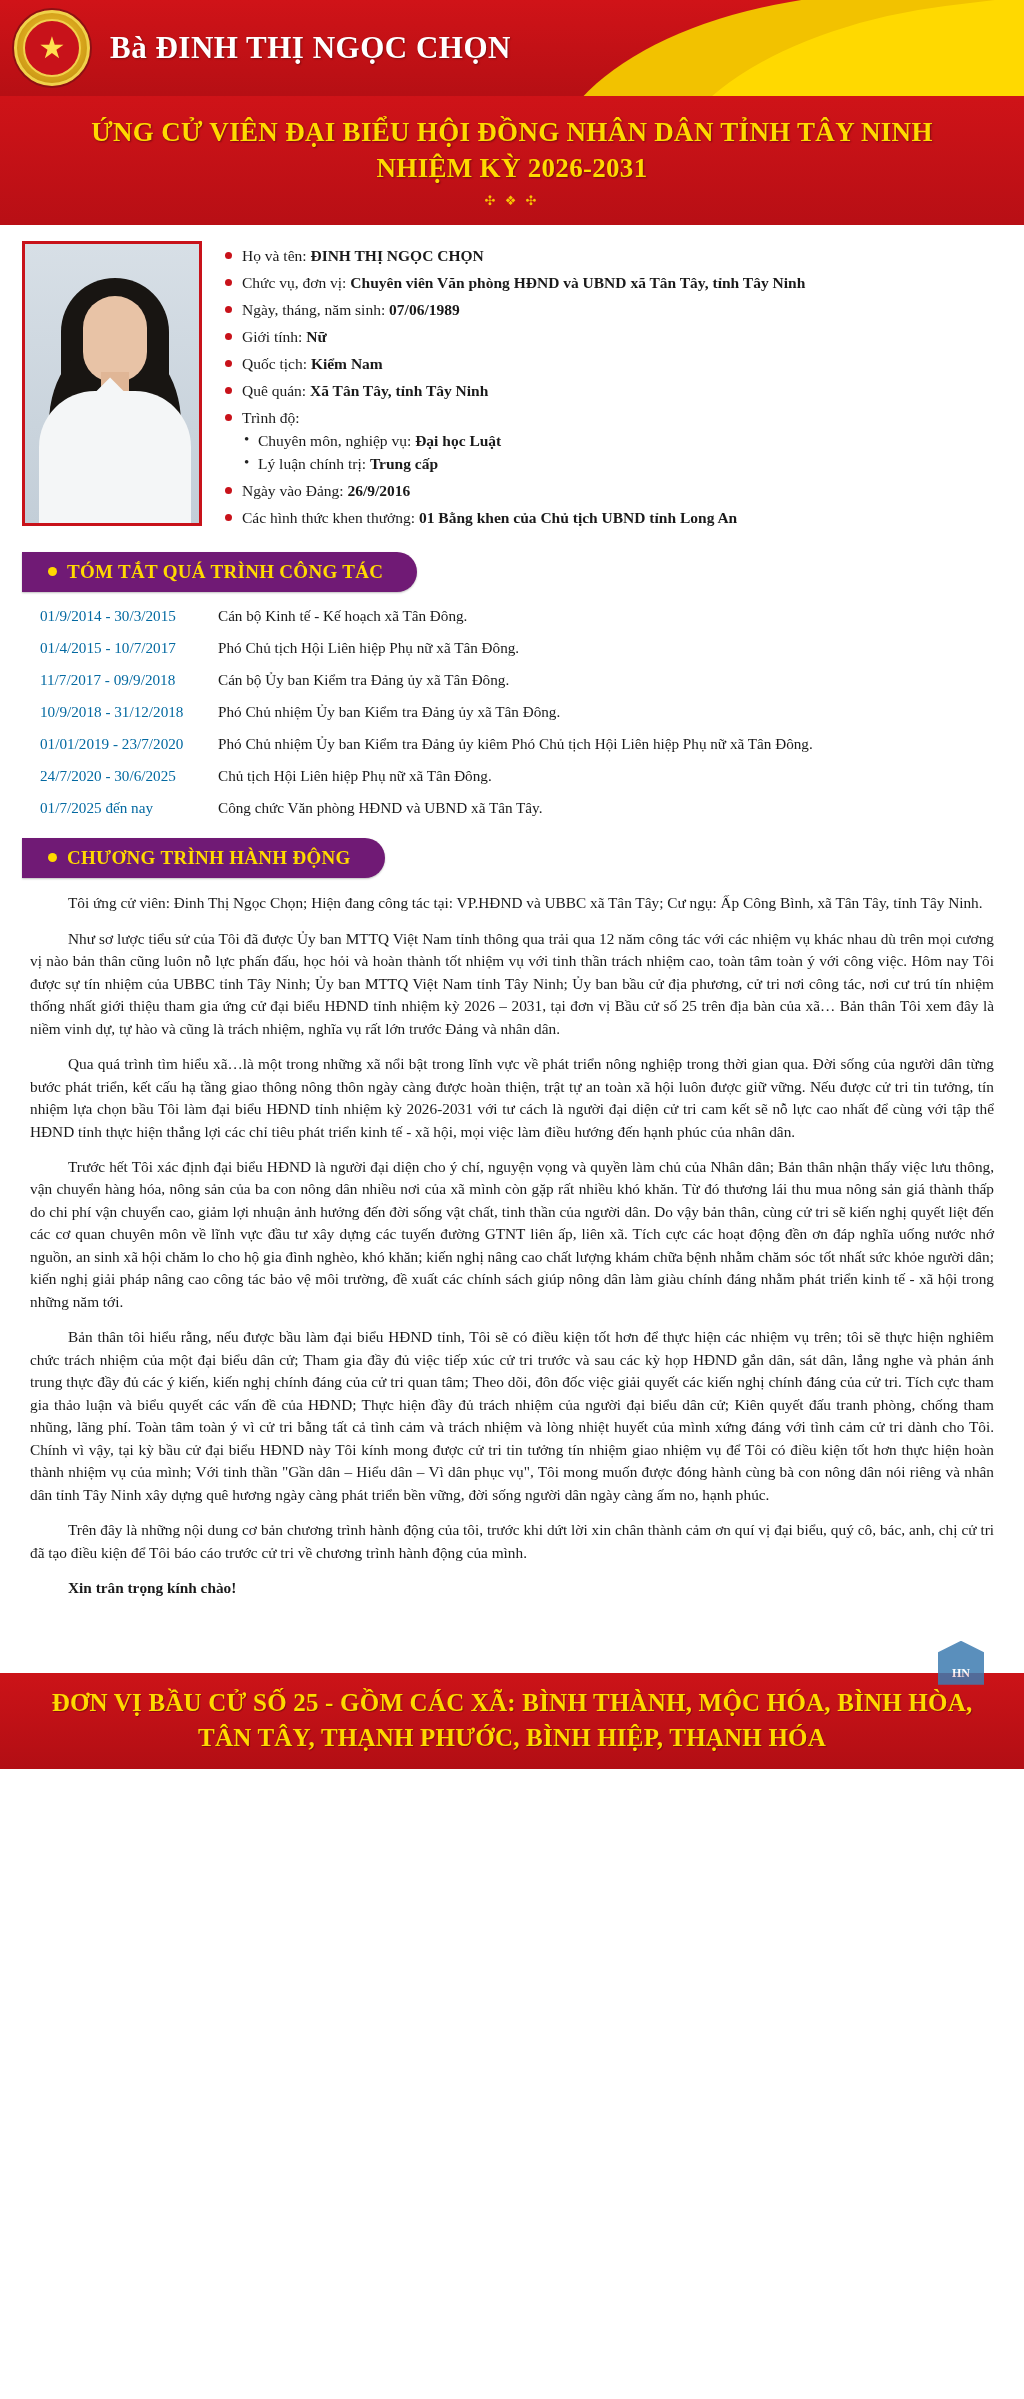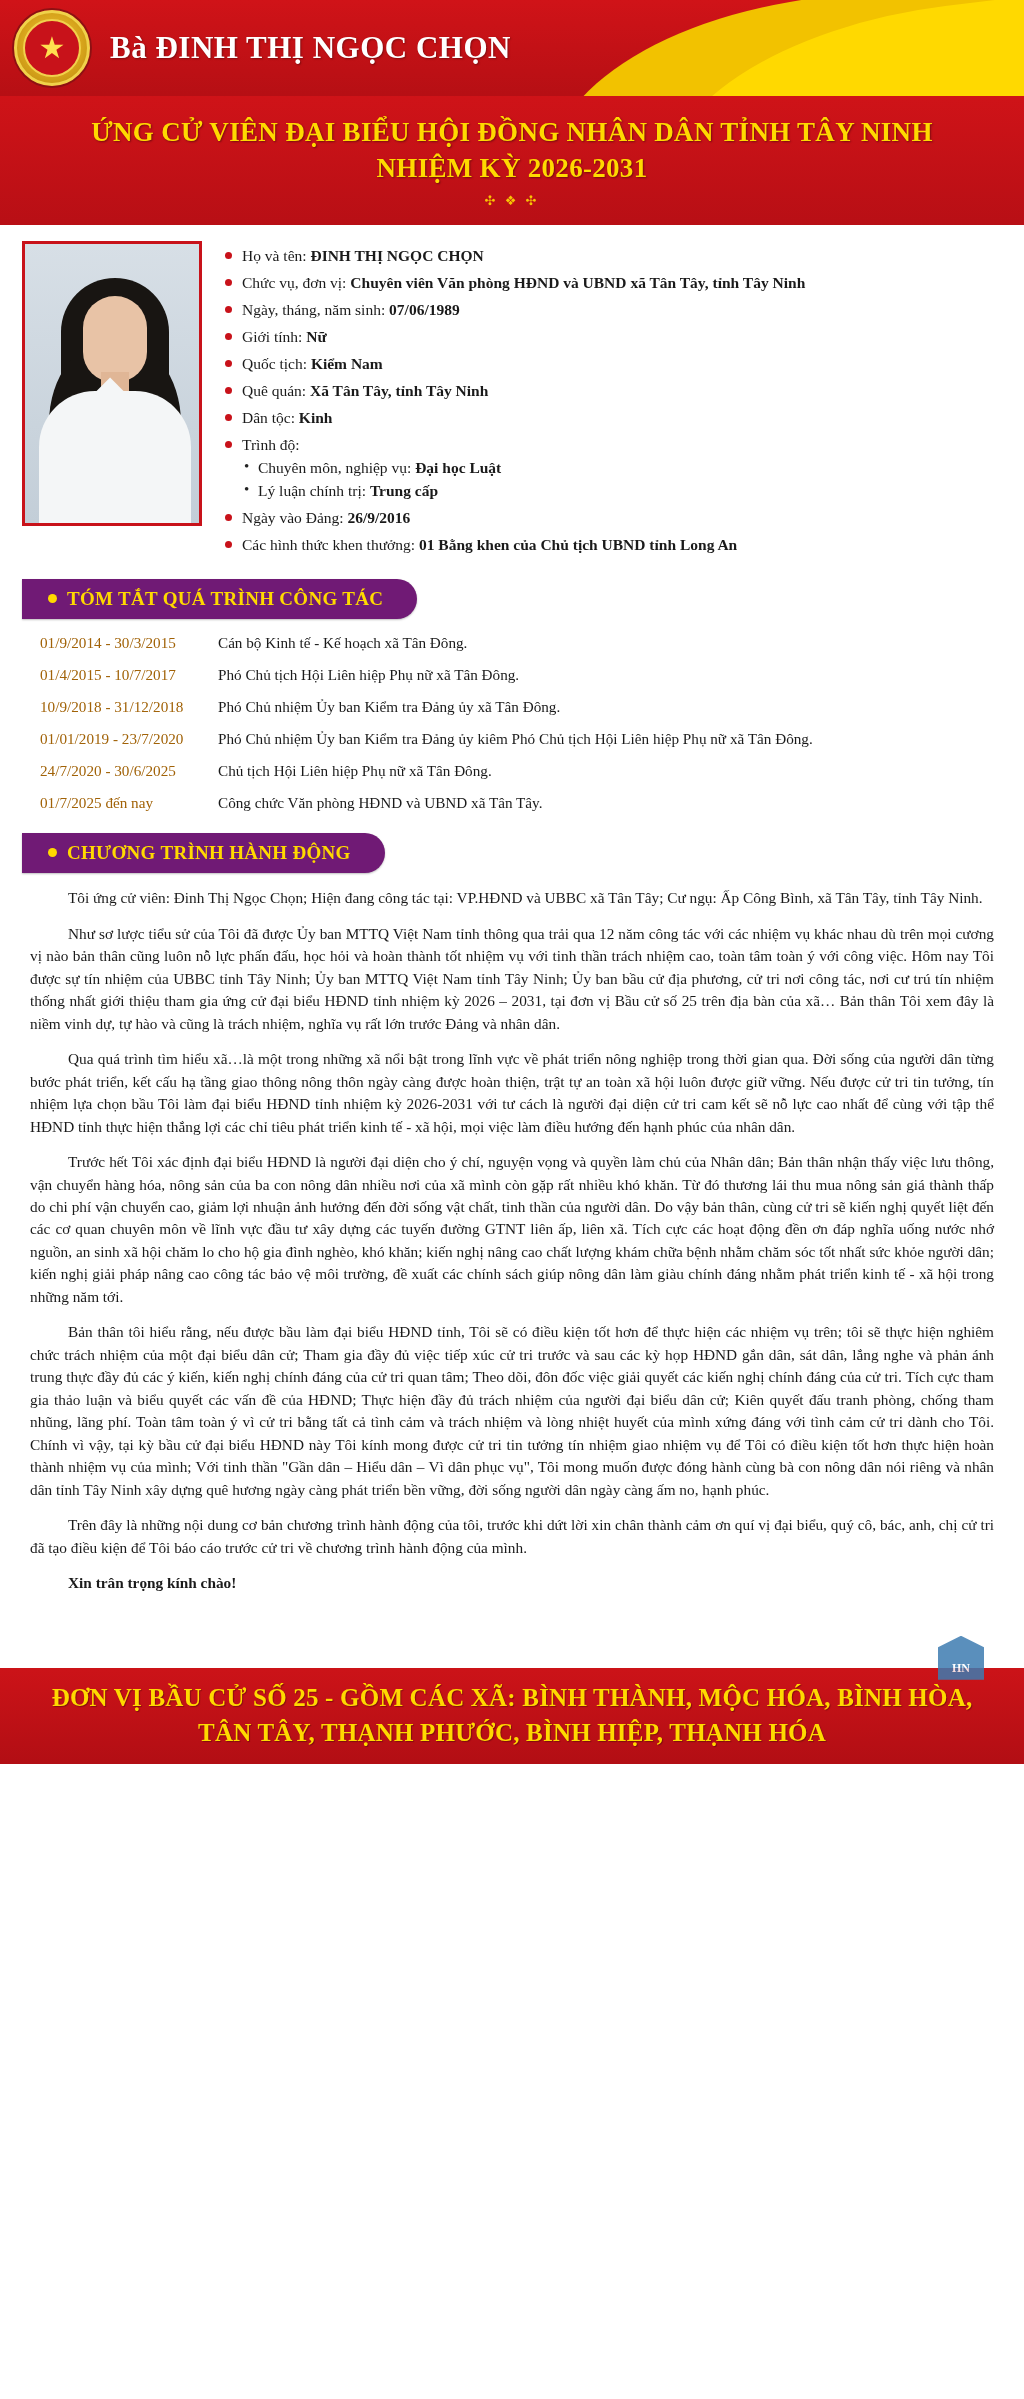--- a/index.html
+++ b/index.html
@@ -246,21 +246,21 @@
     width: 100%;
   }
   .career td {
     vertical-align: top;
     padding: 4px 0 7px 0;
     font-size: 15.2px;
     line-height: 1.38;
   }
   .career td.date {
     width: 178px;
-    color: #a16207;
+    color: #0369a1;
     white-space: nowrap;
     padding-right: 14px;
   }
 
   
   .program {
     padding: 4px 30px 8px 30px;
   }
   .program p {
     margin: 0 0 13px 0;
@@ -360,24 +360,20 @@
         </li>
         <li>
           <span>Quốc tịch:</span>
           <b>Kiểm Nam</b>
         </li>
         <li>
           <span>Quê quán:</span>
           <b>Xã Tân Tây, tỉnh Tây Ninh</b>
         </li>
         <li>
-          <span>Dân tộc:</span>
-          <b>Kinh</b>
-        </li>
-        <li>
           <span>Trình độ:</span>
           <ul class="sub-list">
             <li>
               <span>Chuyên môn, nghiệp vụ:</span>
               <b>Đại học Luật</b>
             </li>
             <li>
               <span>Lý luận chính trị:</span>
               <b>Trung cấp</b>
             </li>
@@ -404,20 +400,24 @@
       <tbody>
           <tr>
         <td class="date">01/9/2014 - 30/3/2015</td>
         <td>Cán bộ Kinh tế - Kế hoạch xã Tân Đông.</td>
       </tr>
       <tr>
         <td class="date">01/4/2015 - 10/7/2017</td>
         <td>Phó Chủ tịch Hội Liên hiệp Phụ nữ xã Tân Đông.</td>
       </tr>
       <tr>
+        <td class="date">11/7/2017 - 09/9/2018</td>
+        <td>Cán bộ Ủy ban Kiểm tra Đảng ủy xã Tân Đông.</td>
+      </tr>
+      <tr>
         <td class="date">10/9/2018 - 31/12/2018</td>
         <td>Phó Chủ nhiệm Ủy ban Kiểm tra Đảng ủy xã Tân Đông.</td>
       </tr>
       <tr>
         <td class="date">01/01/2019 - 23/7/2020</td>
         <td>Phó Chủ nhiệm Ủy ban Kiểm tra Đảng ủy kiêm Phó Chủ tịch Hội Liên hiệp Phụ nữ xã Tân Đông.</td>
       </tr>
       <tr>
         <td class="date">24/7/2020 - 30/6/2025</td>
         <td>Chủ tịch Hội Liên hiệp Phụ nữ xã Tân Đông.</td>

